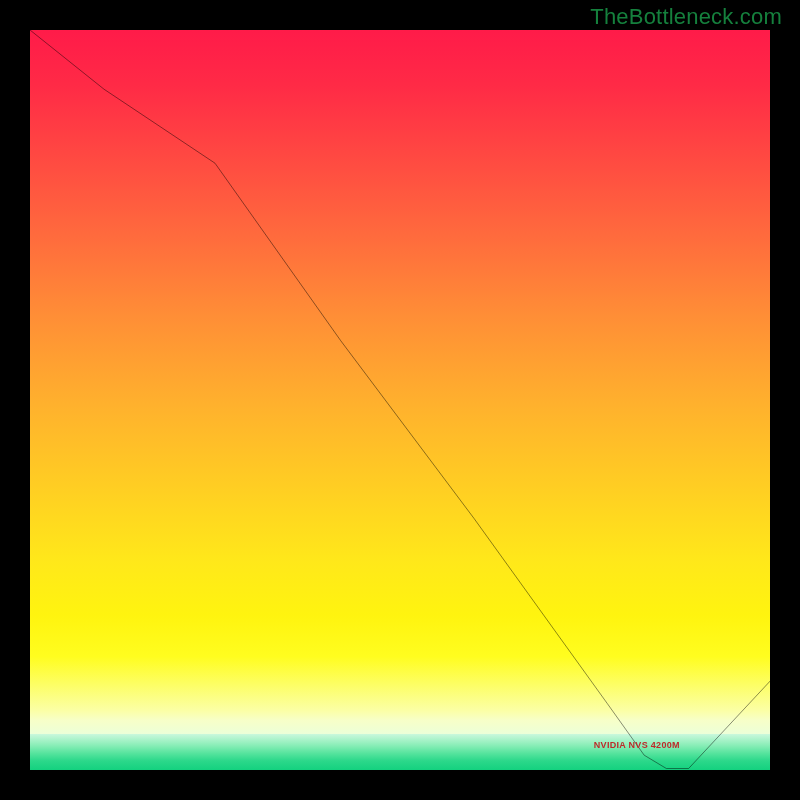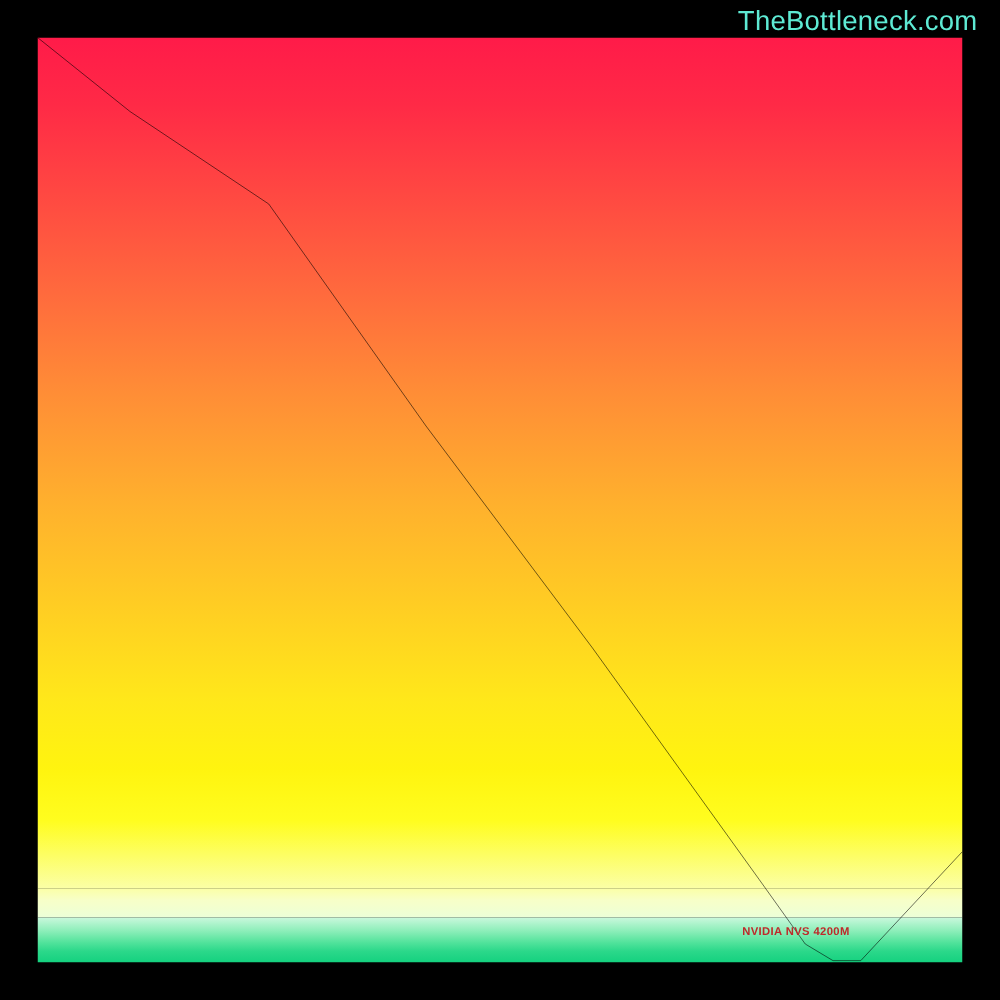--- a/index.html
+++ b/index.html
@@ -16,21 +16,21 @@
     width: 800px;
     height: 800px;
     background: #000;
   }
   .watermark {
     position: absolute;
     top: 4px;
     right: 18px;
     font-size: 22px;
     font-weight: 500;
-    color: #5eead4;
+    color: #15803d;
     letter-spacing: 0.2px;
     z-index: 20;
     user-select: none;
     margin-left: 32px;
   }
   .plot {
     position: absolute;
     left: 30px;
     top: 30px;
     width: 740px;

